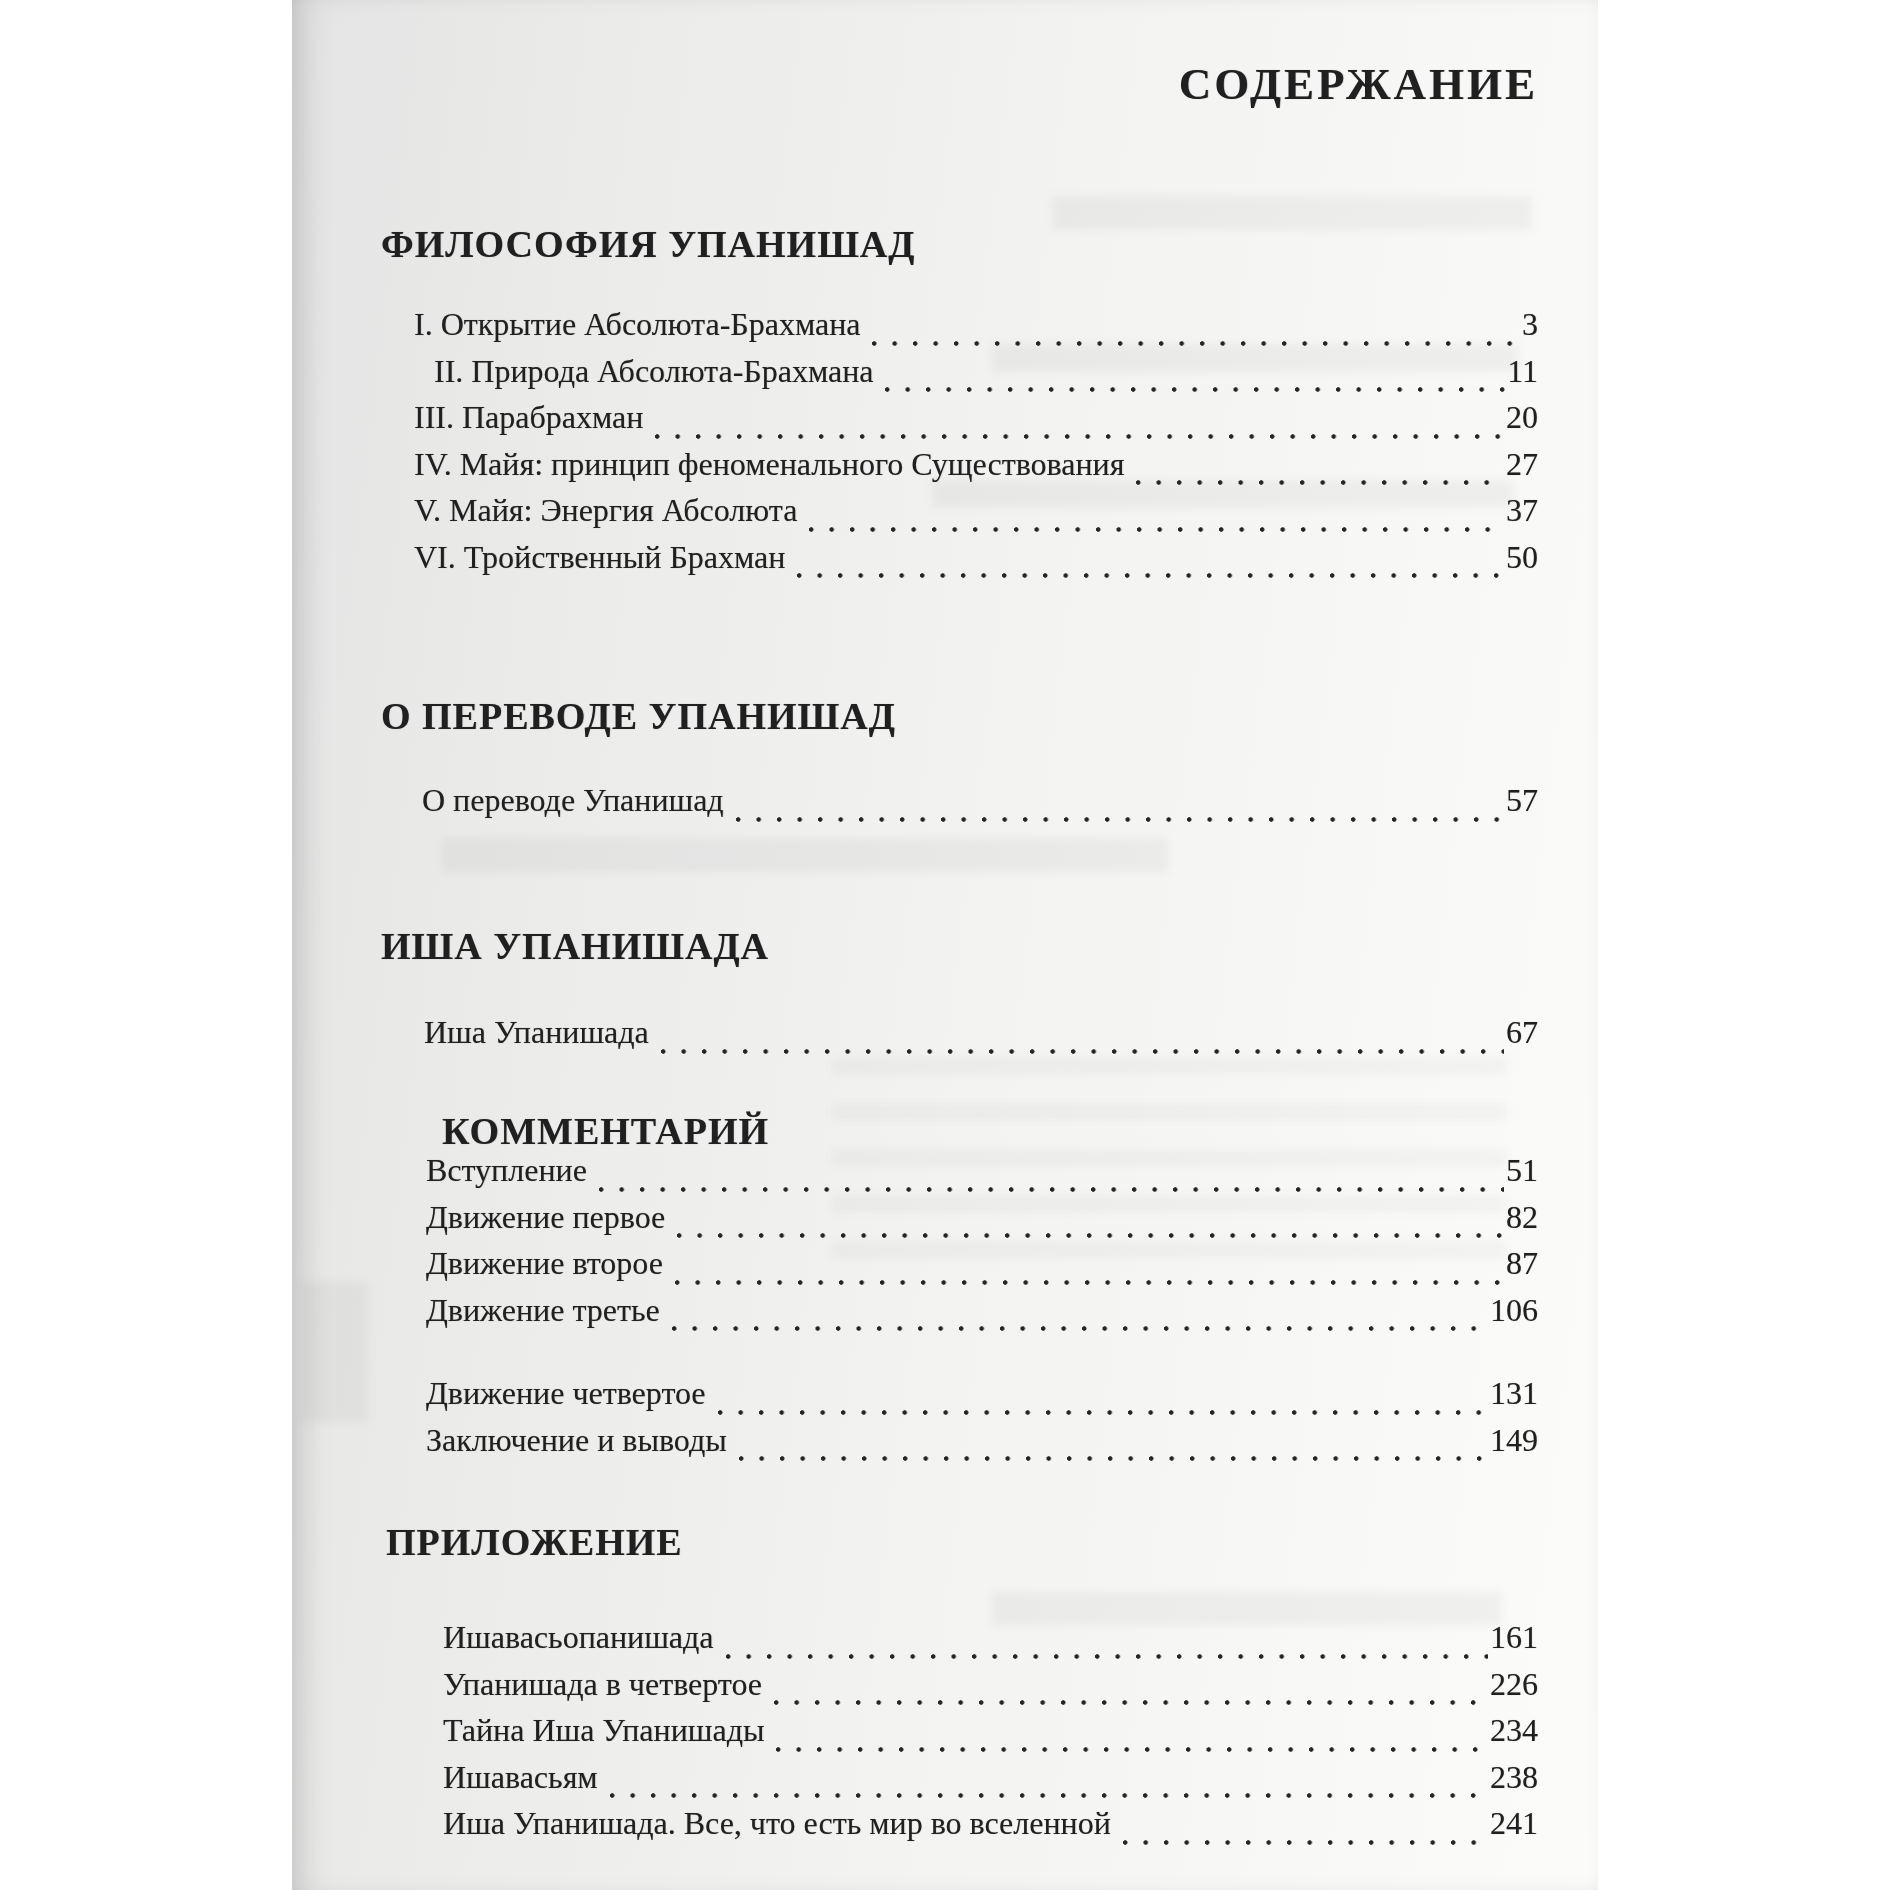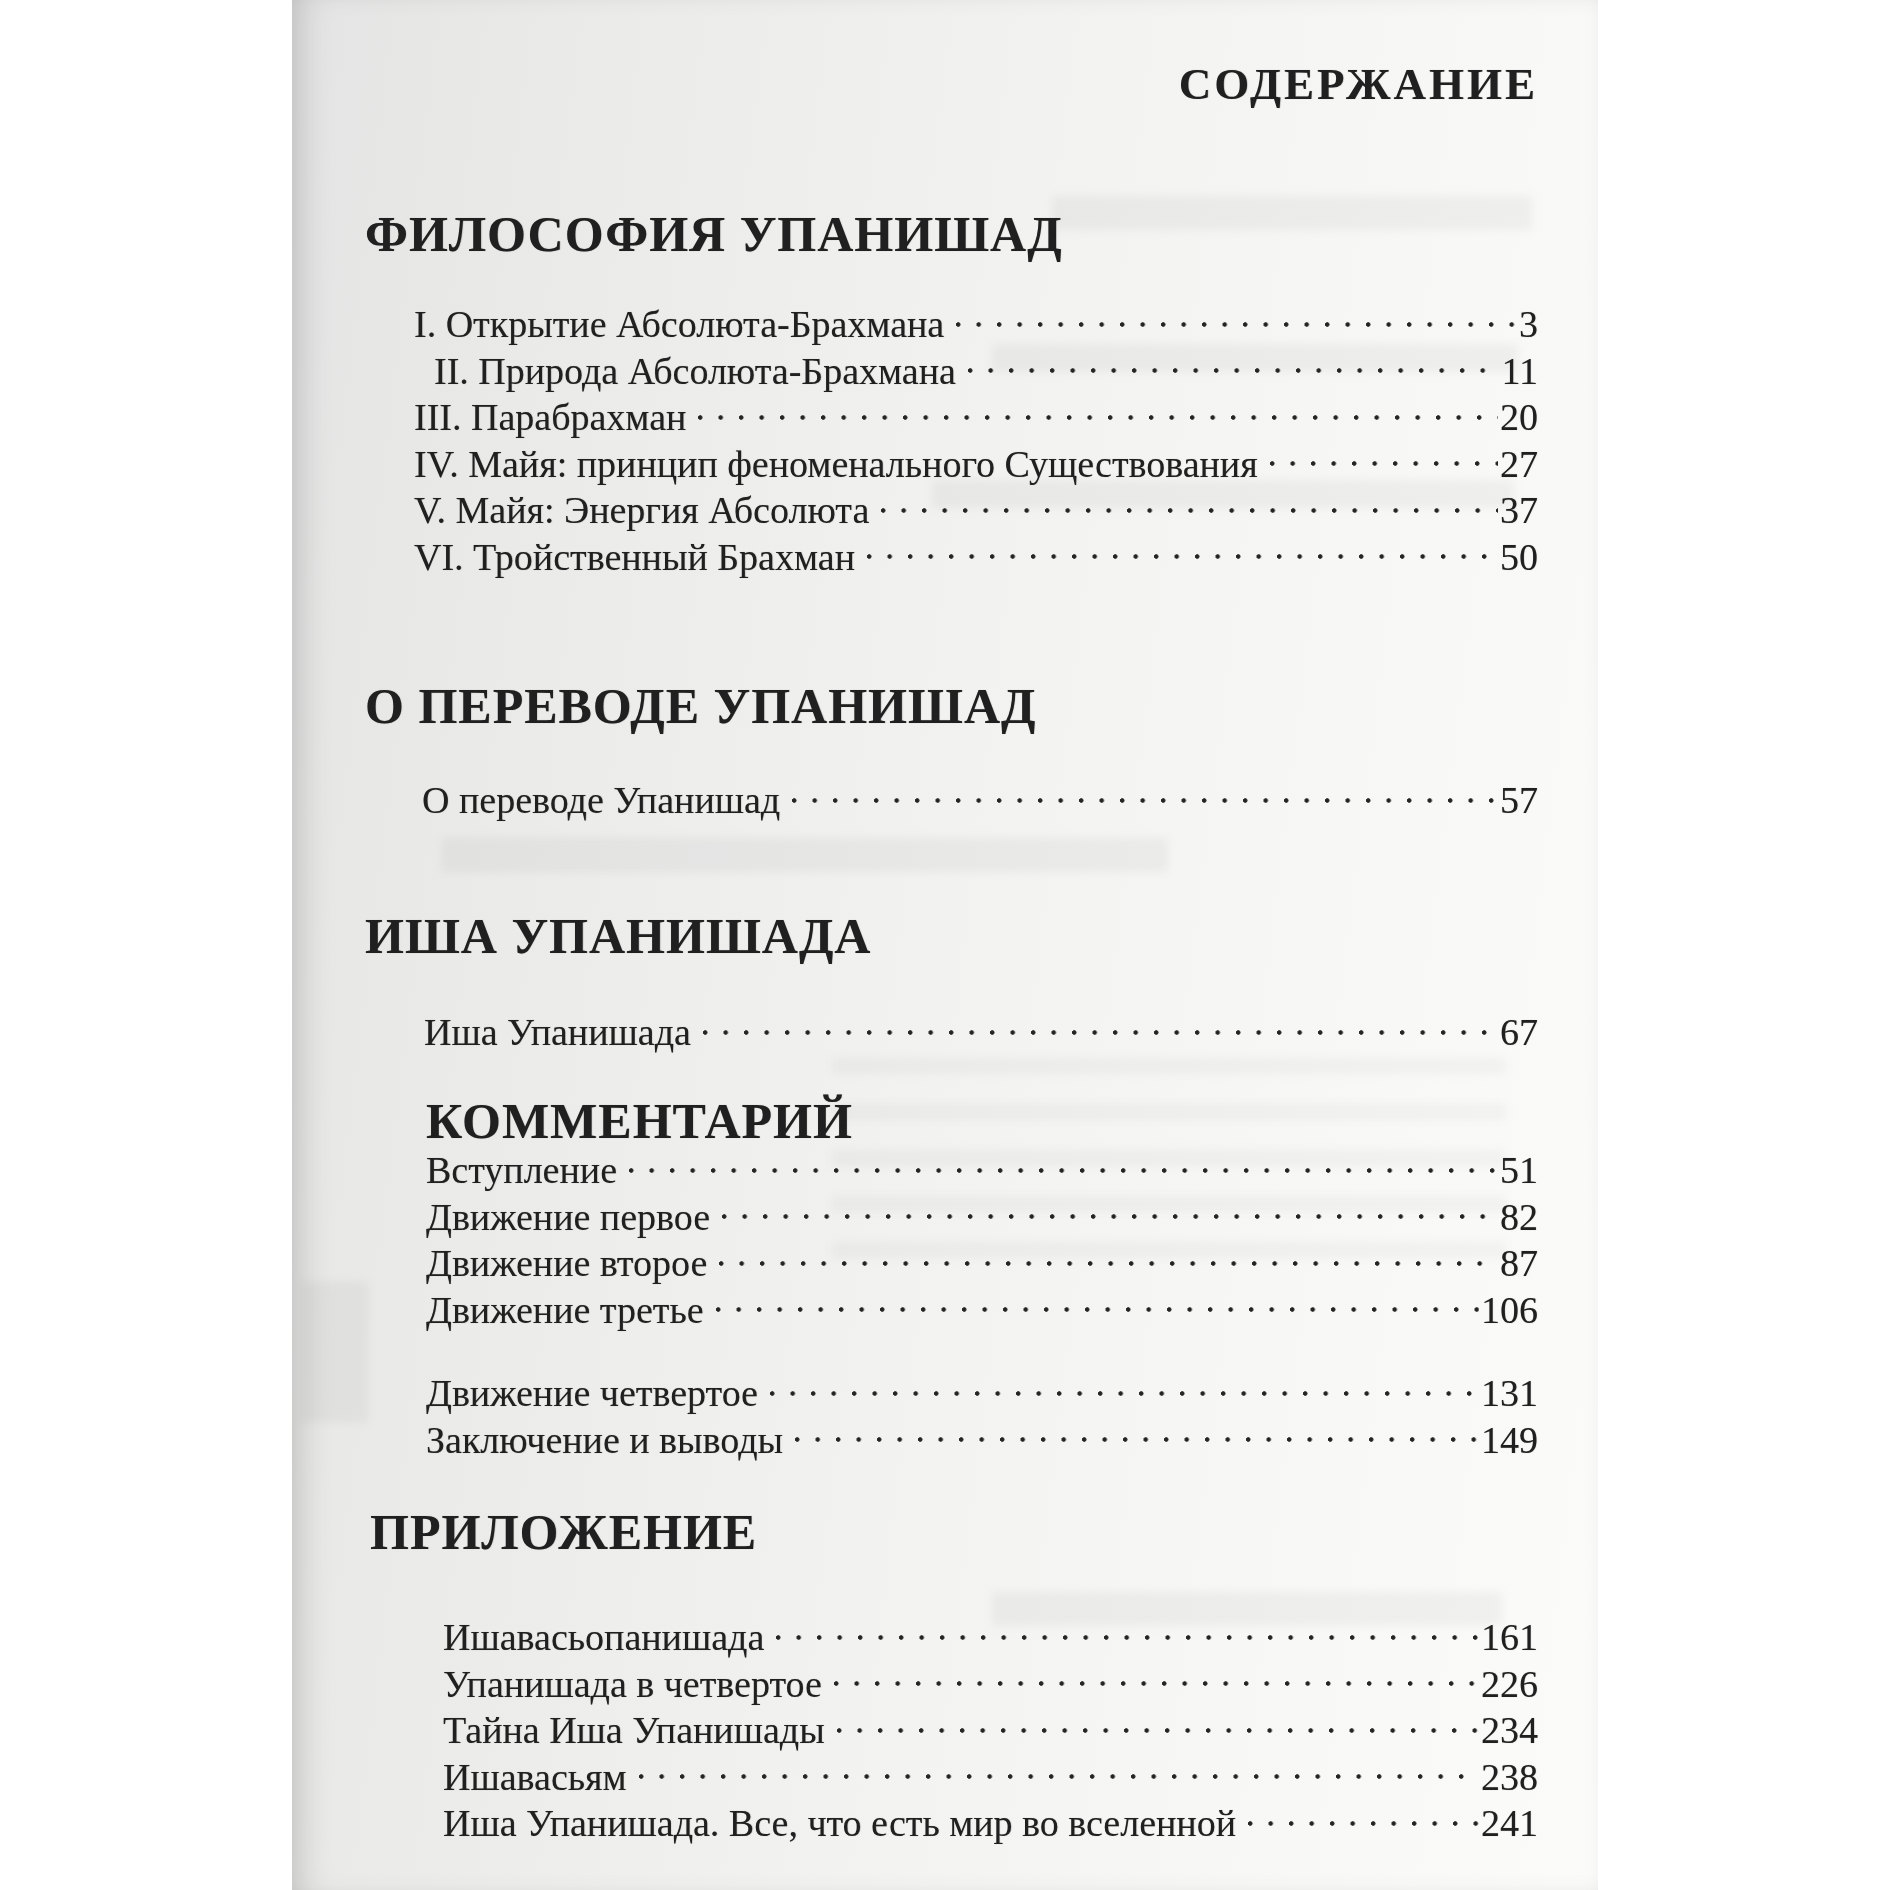--- a/index.html
+++ b/index.html
@@ -15,25 +15,25 @@
     box-shadow:inset 24px 0 36px -20px rgba(0,0,0,.20), inset -8px 0 18px -10px rgba(0,0,0,.05);
     color:#202020;
     text-shadow:0.3px 0.4px 0.9px rgba(32,32,32,.38);
   }
   .title{
     position:absolute;top:62px;left:73px;width:1173px;margin:0;
     text-align:right;font-size:45px;font-weight:bold;letter-spacing:3px;
     line-height:1;white-space:nowrap;
   }
   .heading{
-    position:absolute;margin:0;font-size:50px;font-weight:bold;
+    position:absolute;margin:16px;font-size:38px;font-weight:bold;
     letter-spacing:1px;line-height:1;white-space:nowrap;
   }
   .toc-list{position:absolute;}
-  .toc-row{display:flex;align-items:center;height:46.5px;font-size:38px;line-height:46.5px;}
+  .toc-row{display:flex;align-items:flex-end;height:46.5px;font-size:32px;line-height:46.5px;}
   .toc-row .label{white-space:nowrap;}
   .toc-row .dots{
     flex:1 1 auto;min-width:24px;height:9px;margin:0 2px 0 12px;
     background-image:radial-gradient(circle at 2.2px 4.5px,#242424 1.9px,rgba(36,36,36,0) 2.6px);
     background-size:20.5px 9px;background-repeat:repeat-x;background-position:left bottom;
   }
   .toc-row .num{white-space:nowrap;}
   
   .bleed{position:absolute;filter:blur(4px);pointer-events:none;}
   .bl-line{background:rgba(75,75,75,.055);}

